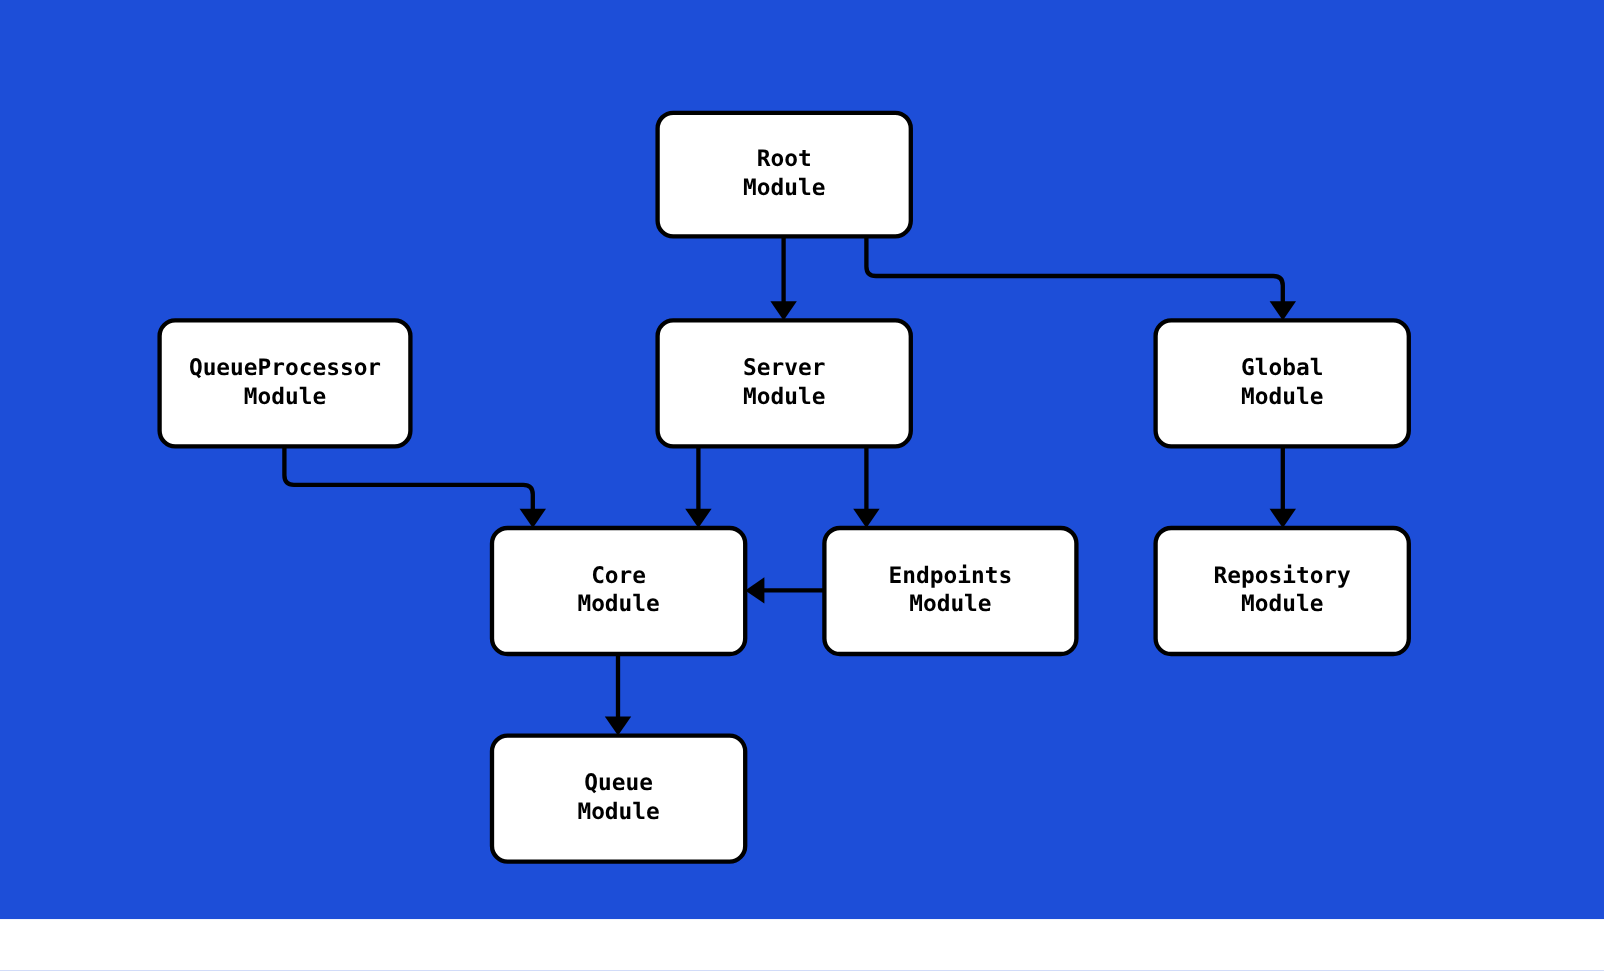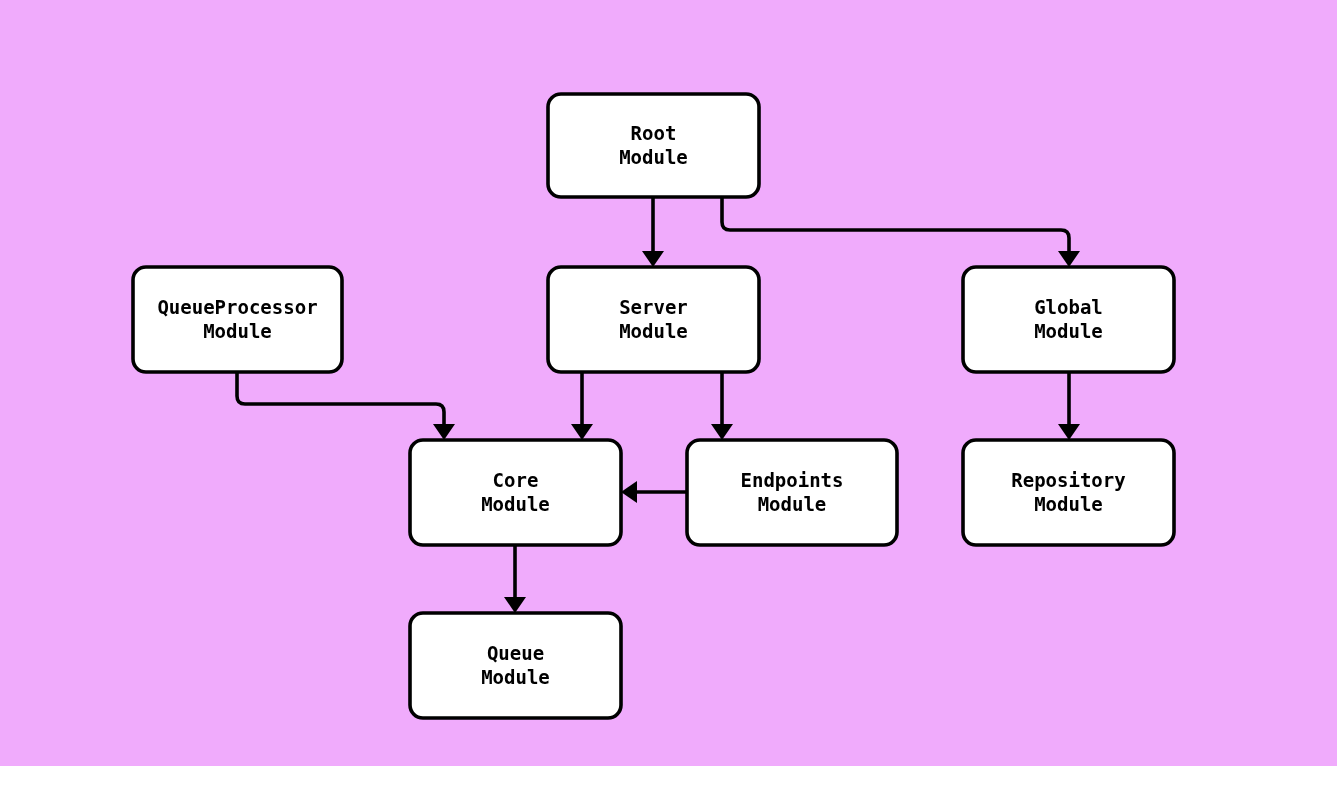--- a/index.html
+++ b/index.html
@@ -7,21 +7,21 @@
     padding: 0;
     background: #ffffff;
   }
   body {
     font-family: "DejaVu Sans Mono", "Liberation Mono", monospace;
   }
   #canvas {
     position: relative;
     width: 1337px;
     height: 766px;
-    background: #f0abfc;
+    background: #1d4ed8;
     overflow: hidden;
   }
   #diagram-svg {
     position: absolute;
     top: 0;
     left: 0;
     width: 1337px;
     height: 809px;
   }
   .node-box {

